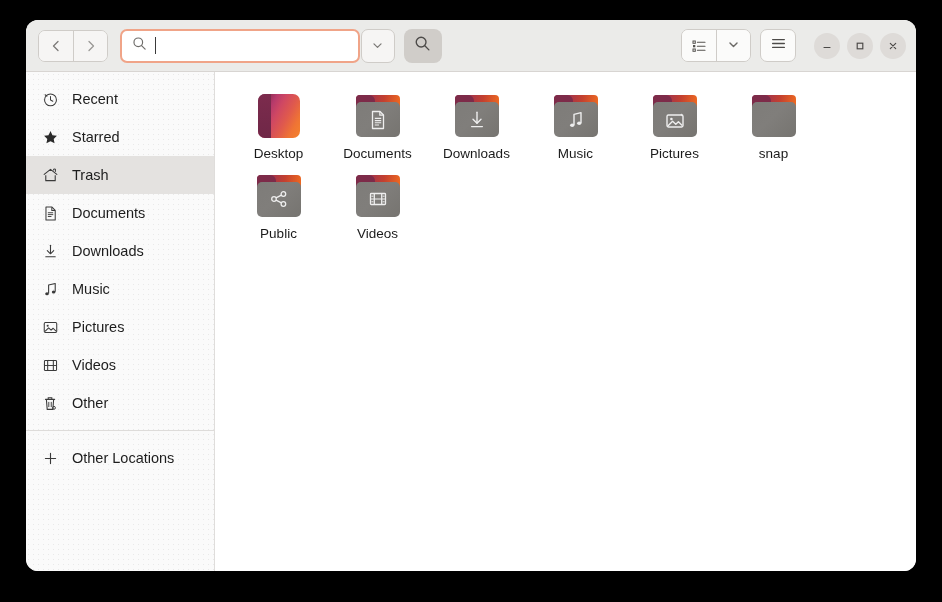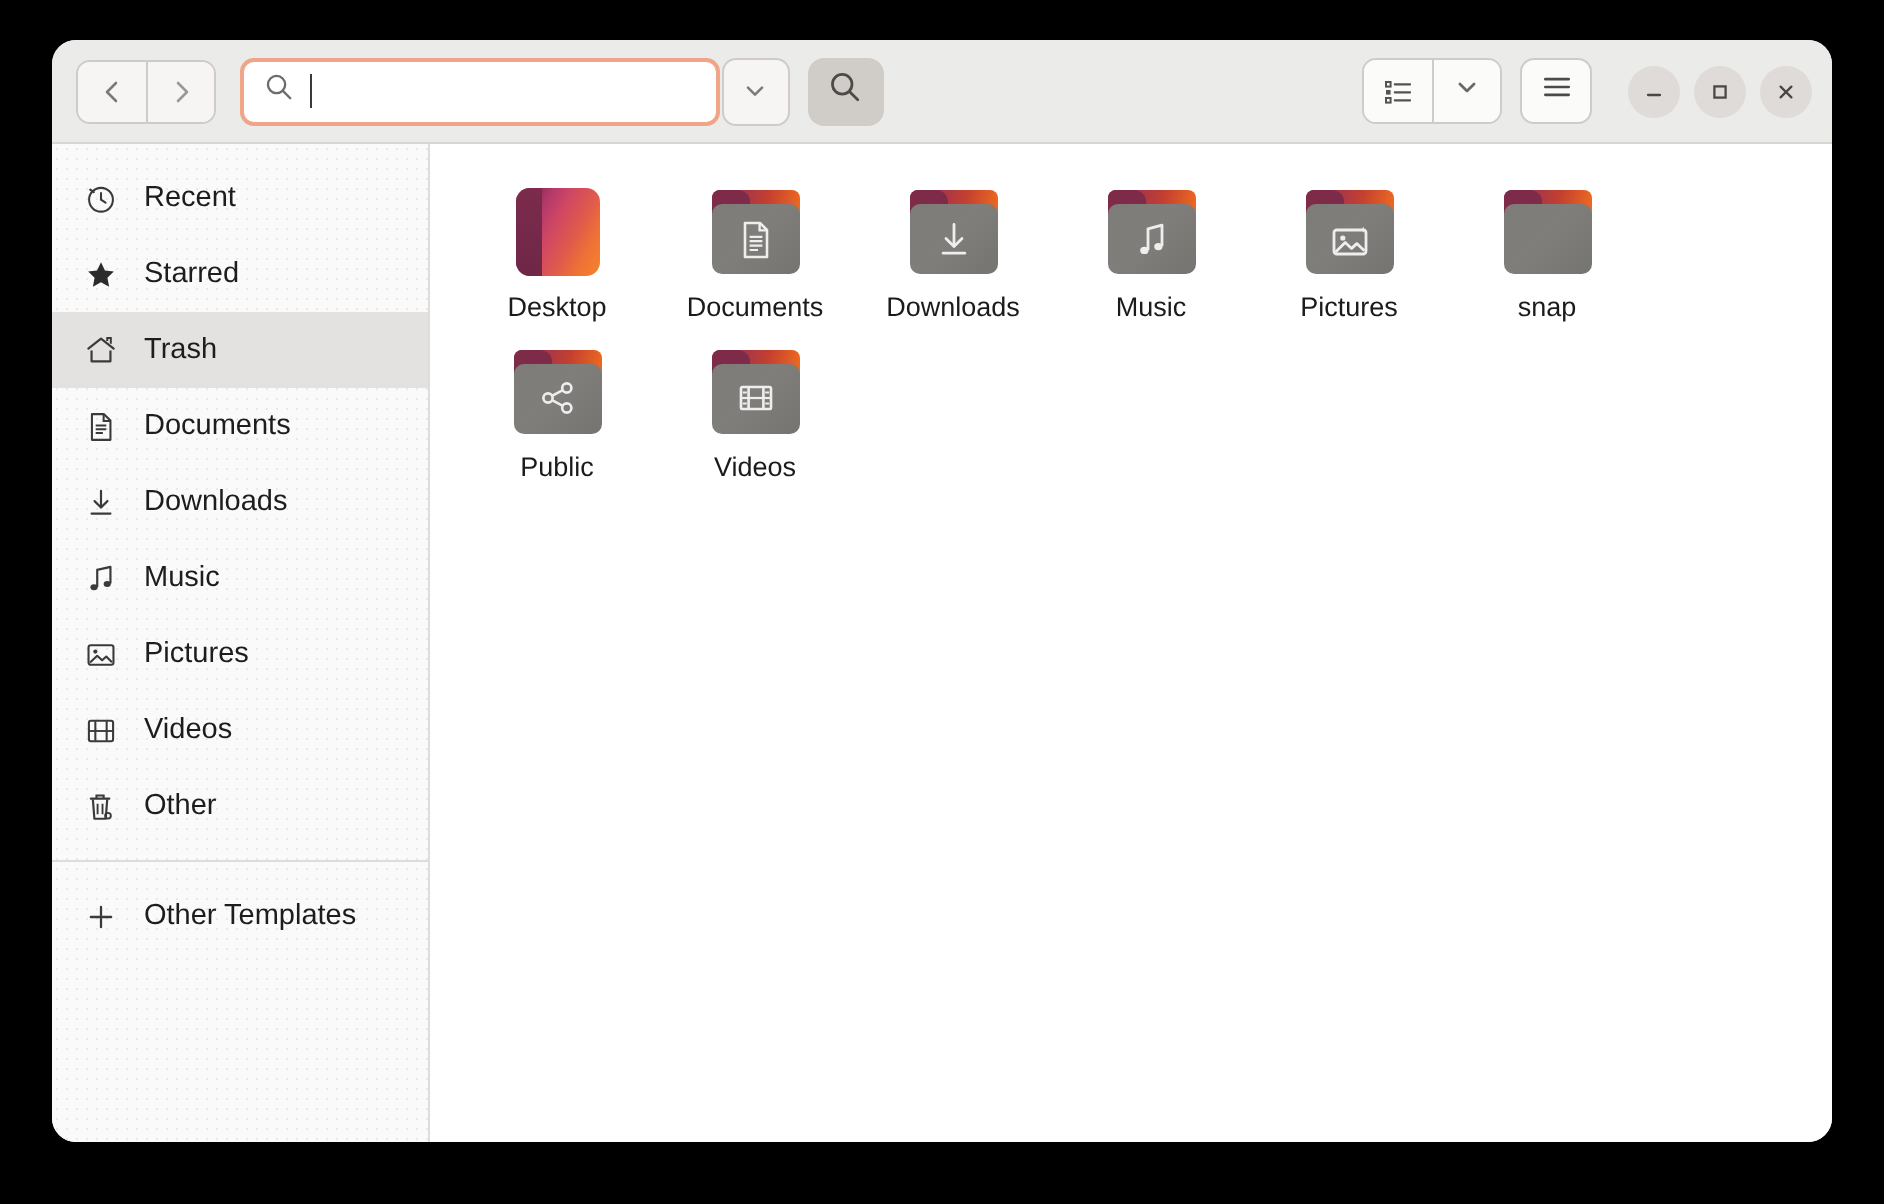--- a/index.html
+++ b/index.html
@@ -521,21 +521,21 @@
         </div>
 
         <div class="sb-sep"></div>
 
         <div class="sb-item">
           <span class="sb-icon">
             <svg width="17" height="17" viewBox="0 0 18 18">
               <path d="M9 3.6 V14.4 M3.6 9 H14.4" stroke="#3a3a3a" stroke-width="1.2" stroke-linecap="round"></path>
             </svg>
           </span>
-          <span class="sb-label">Other Templates</span>
+          <span class="sb-label">Other Locations</span>
         </div>
 
       </div>
 
       <div id="content">
         <div id="iconview">
 
           <div class="fitem">
             <div class="ficon">
               <div class="wall-icon"></div>

